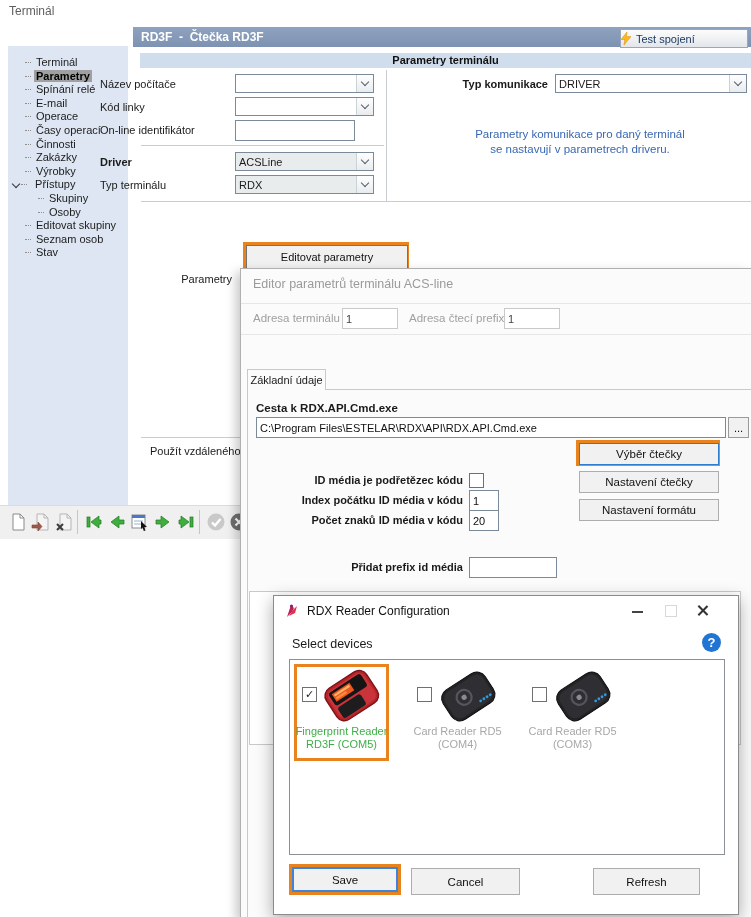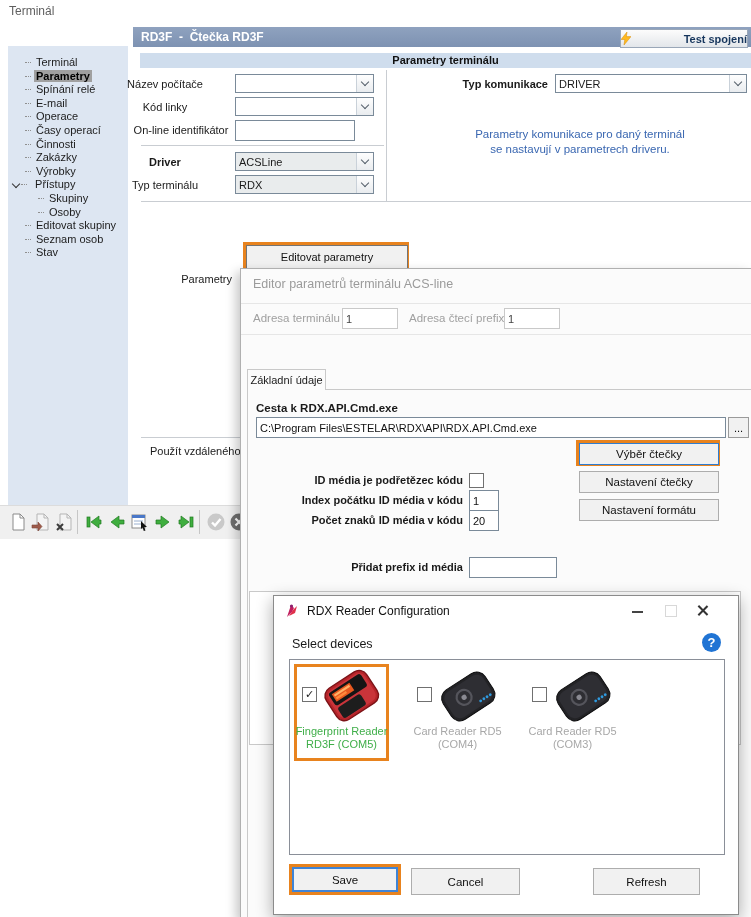--- a/index.html
+++ b/index.html
@@ -18,27 +18,27 @@
   .ti::before{content:"";display:inline-block;width:6px;height:1px;border-top:1px dotted #8f8f8f;vertical-align:middle;margin-right:3px;}
   .ti.child{padding-left:30px;}
   .ti .lab{padding:0 2px;}
   .ti.sel .lab{background:#a0a0a0;font-weight:bold;color:#000;}
   .tree-chev{position:absolute;left:5px;top:3px;width:5px;height:5px;border-right:1.4px solid #333;border-bottom:1.4px solid #333;transform:rotate(45deg);}
 
   
   .hdr{left:133px;top:27px;width:618px;height:20px;background:linear-gradient(#8fa2bf,#7d92b2);}
   .hdr-title{left:141px;top:30px;color:#fff;font-weight:bold;font-size:12px;white-space:pre;}
   .test-btn{left:620px;top:29px;width:126px;height:17px;background:linear-gradient(#fcfcfc,#e3e6ea);
-            border:1px solid #9aa7b8;display:flex;align-items:center;justify-content:space-between;gap:5px;
-            color:#17365d;font-weight:bold;font-size:11px;cursor:pointer;}
+            border:1px solid #9aa7b8;display:flex;align-items:center;justify-content:flex-start;gap:5px;
+            color:#17365d;font-weight:normal;font-size:11px;cursor:pointer;}
   .grp-bar{left:140px;top:53px;width:611px;height:15px;background:#cfdded;font-weight:bold;
            text-align:center;line-height:15px;font-size:11px;color:#111;}
 
   
-  .flabel{width:130px;text-align:center;font-size:11px;color:#1a1a1a;}
+  .flabel{width:130px;text-align:left;font-size:11px;color:#1a1a1a;}
   .input,.combo{background:#fff;border:1px solid #7a8a99;height:17px;box-sizing:content-box;}
   .input{padding:1px 3px;font-size:11px;font-family:"Liberation Sans",sans-serif;color:#111;}
   input.input{outline:none;}
   .combo{display:flex;align-items:center;}
   .combo .val{flex:1;padding:0 3px;font-size:11px;overflow:hidden;white-space:nowrap;}
   .combo .dd{width:16px;align-self:stretch;display:flex;align-items:center;justify-content:center;background:linear-gradient(#fefefe,#e9ecef);border-left:1px solid #c9d1d9;}
   .combo.gray{background:#e9eced;}
   .chev{width:5px;height:5px;border-right:1.4px solid #55606b;border-bottom:1.4px solid #55606b;transform:rotate(45deg);margin-top:-3px;}
   .sep{background:#c9cdd2;height:1px;}
   .vsep{background:#c9cdd2;width:1px;}
@@ -129,21 +129,21 @@
       <i class="chev"></i>
     </span>
 </div>
 <div class="abs flabel nowrap" style="left:100px;top:101px;">Kód linky</div>
 <div class="abs combo" style="left:235px;top:97px;width:137px;">
   <span class="val"></span>
     <span class="dd">
       <i class="chev"></i>
     </span>
 </div>
-<div class="abs flabel nowrap" style="left:100px;top:124px;padding-left:16px;">On-line identifikátor</div>
+<div class="abs flabel nowrap" style="left:100px;top:124px;">On-line identifikátor</div>
 <input class="abs input" style="left: 235px; top: 120px; width: 112px;" value="">
 <div class="abs sep" style="left:141px;top:145px;width:243px;"></div>
 
 <div class="abs flabel nowrap bold" style="left:100px;top:156px;">Driver</div>
 <div class="abs combo gray" style="left:235px;top:152px;width:137px;">
   <span class="val">ACSLine</span>
     <span class="dd">
       <i class="chev"></i>
     </span>
 </div>

